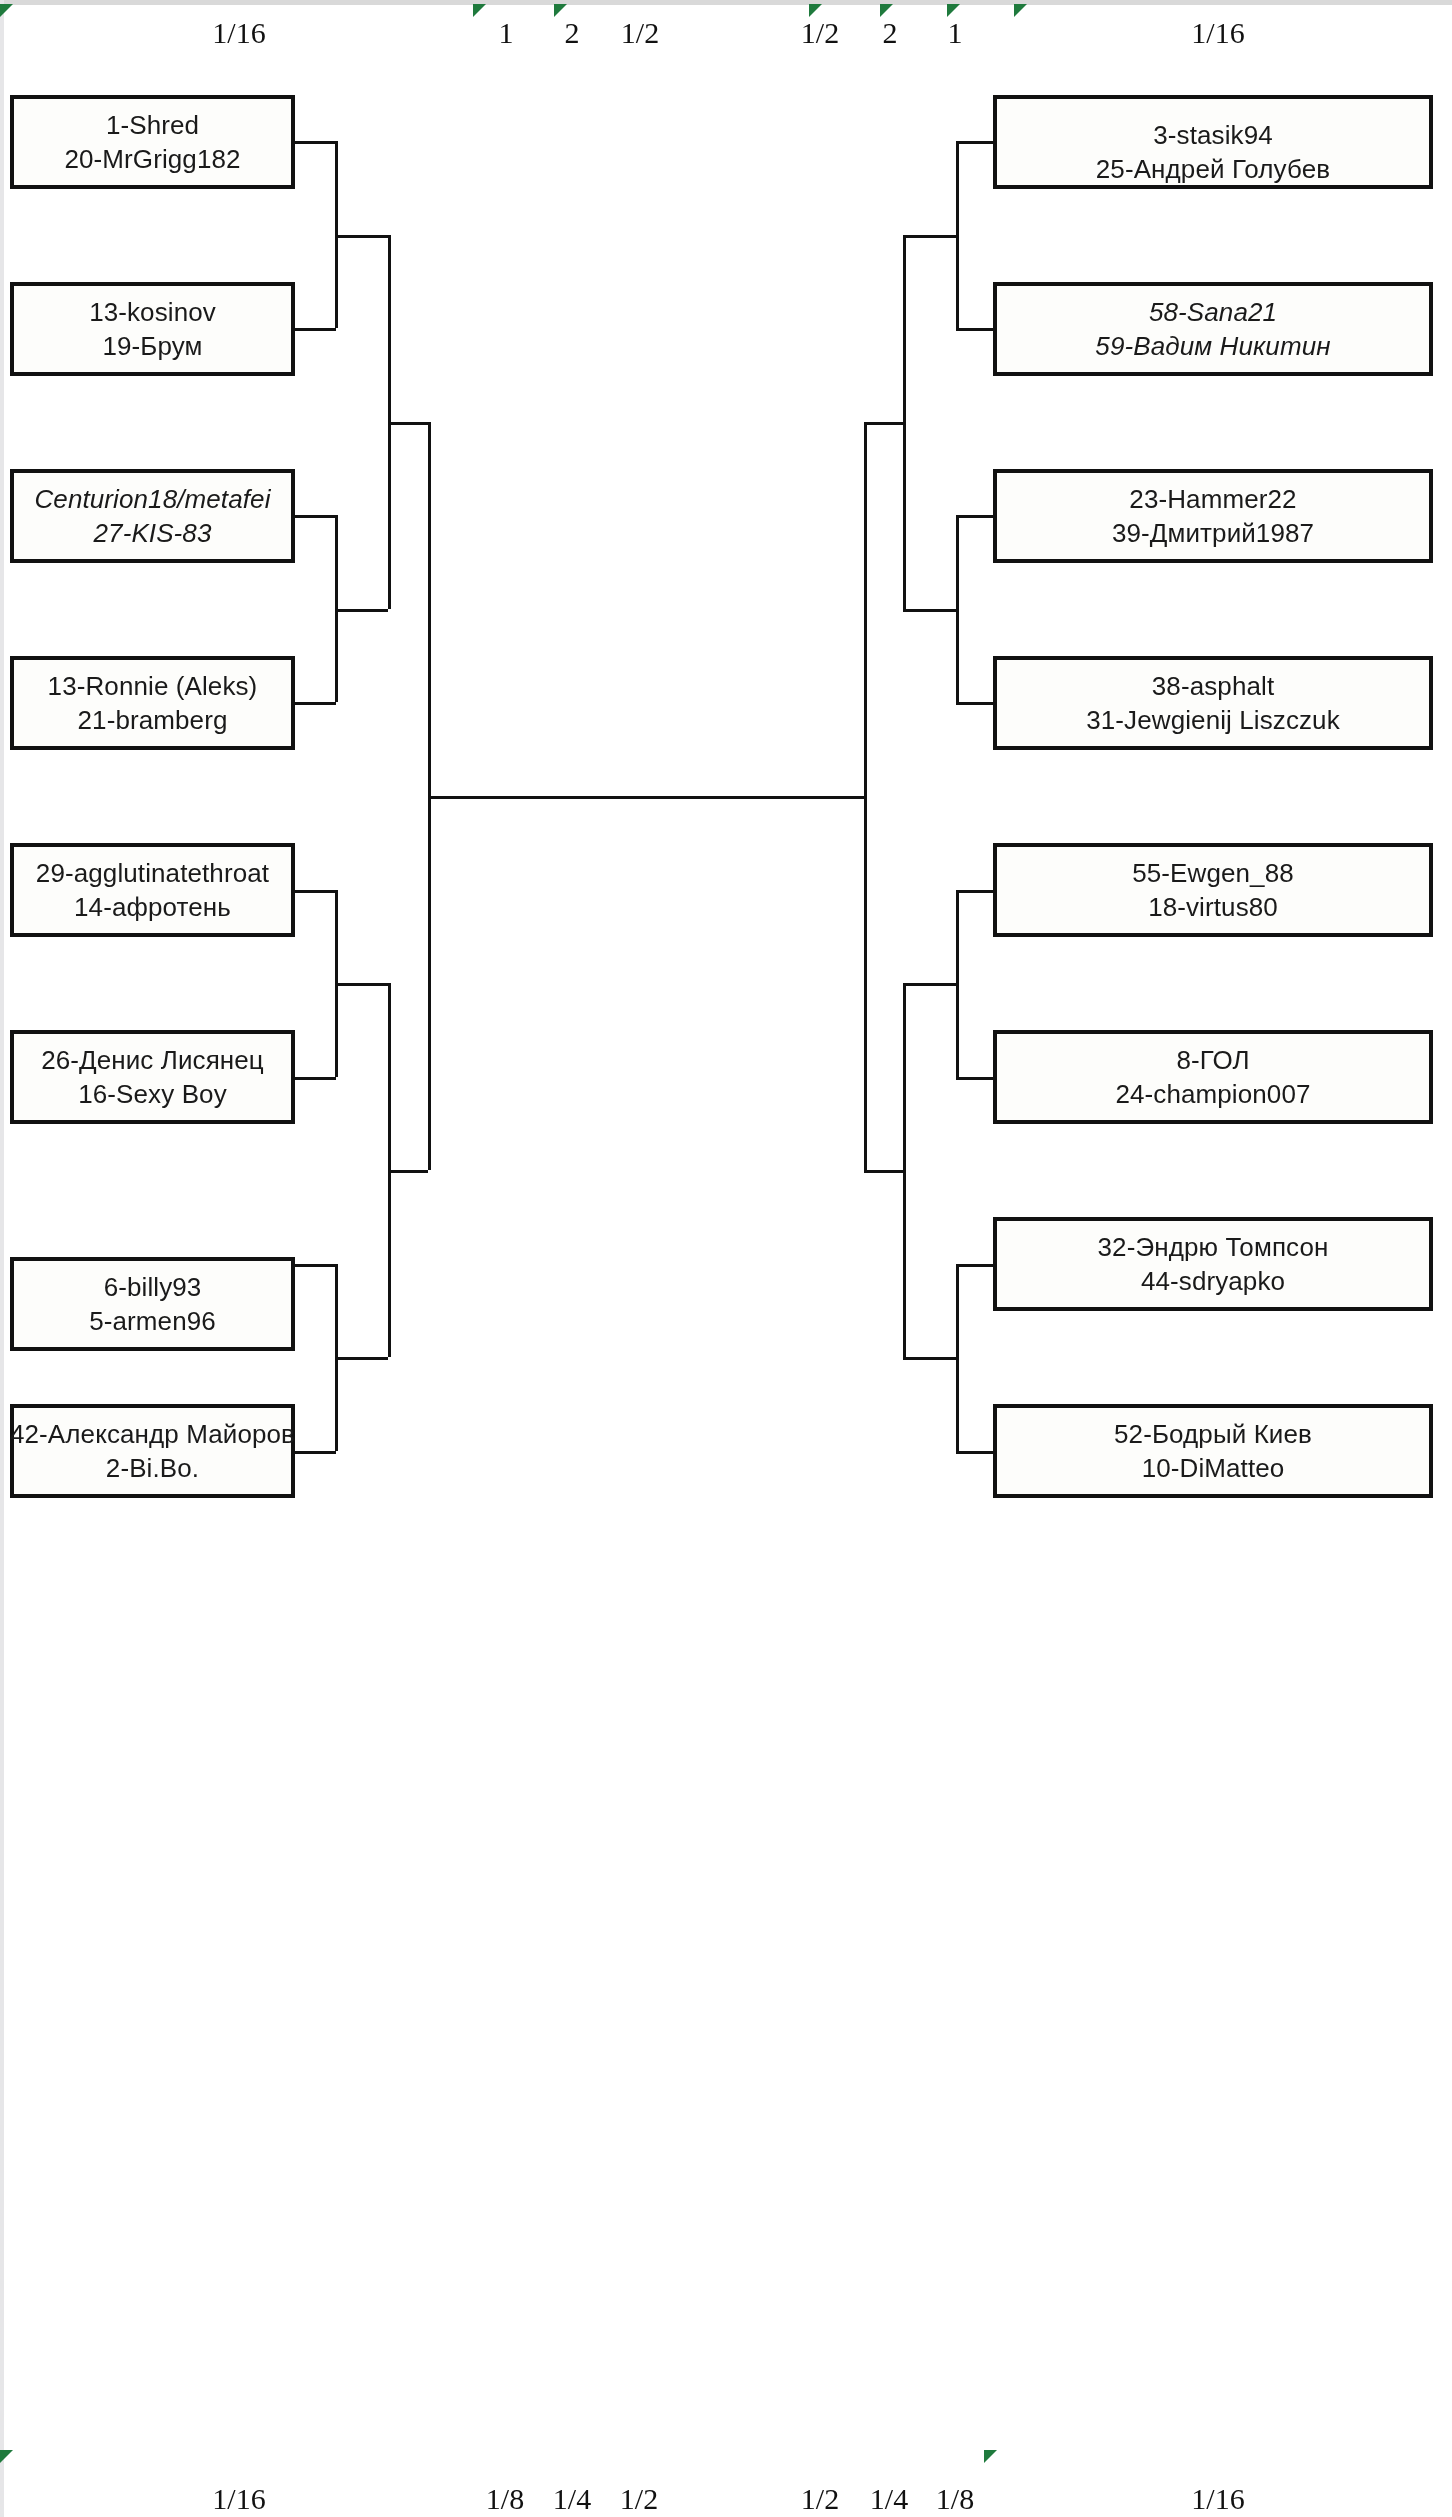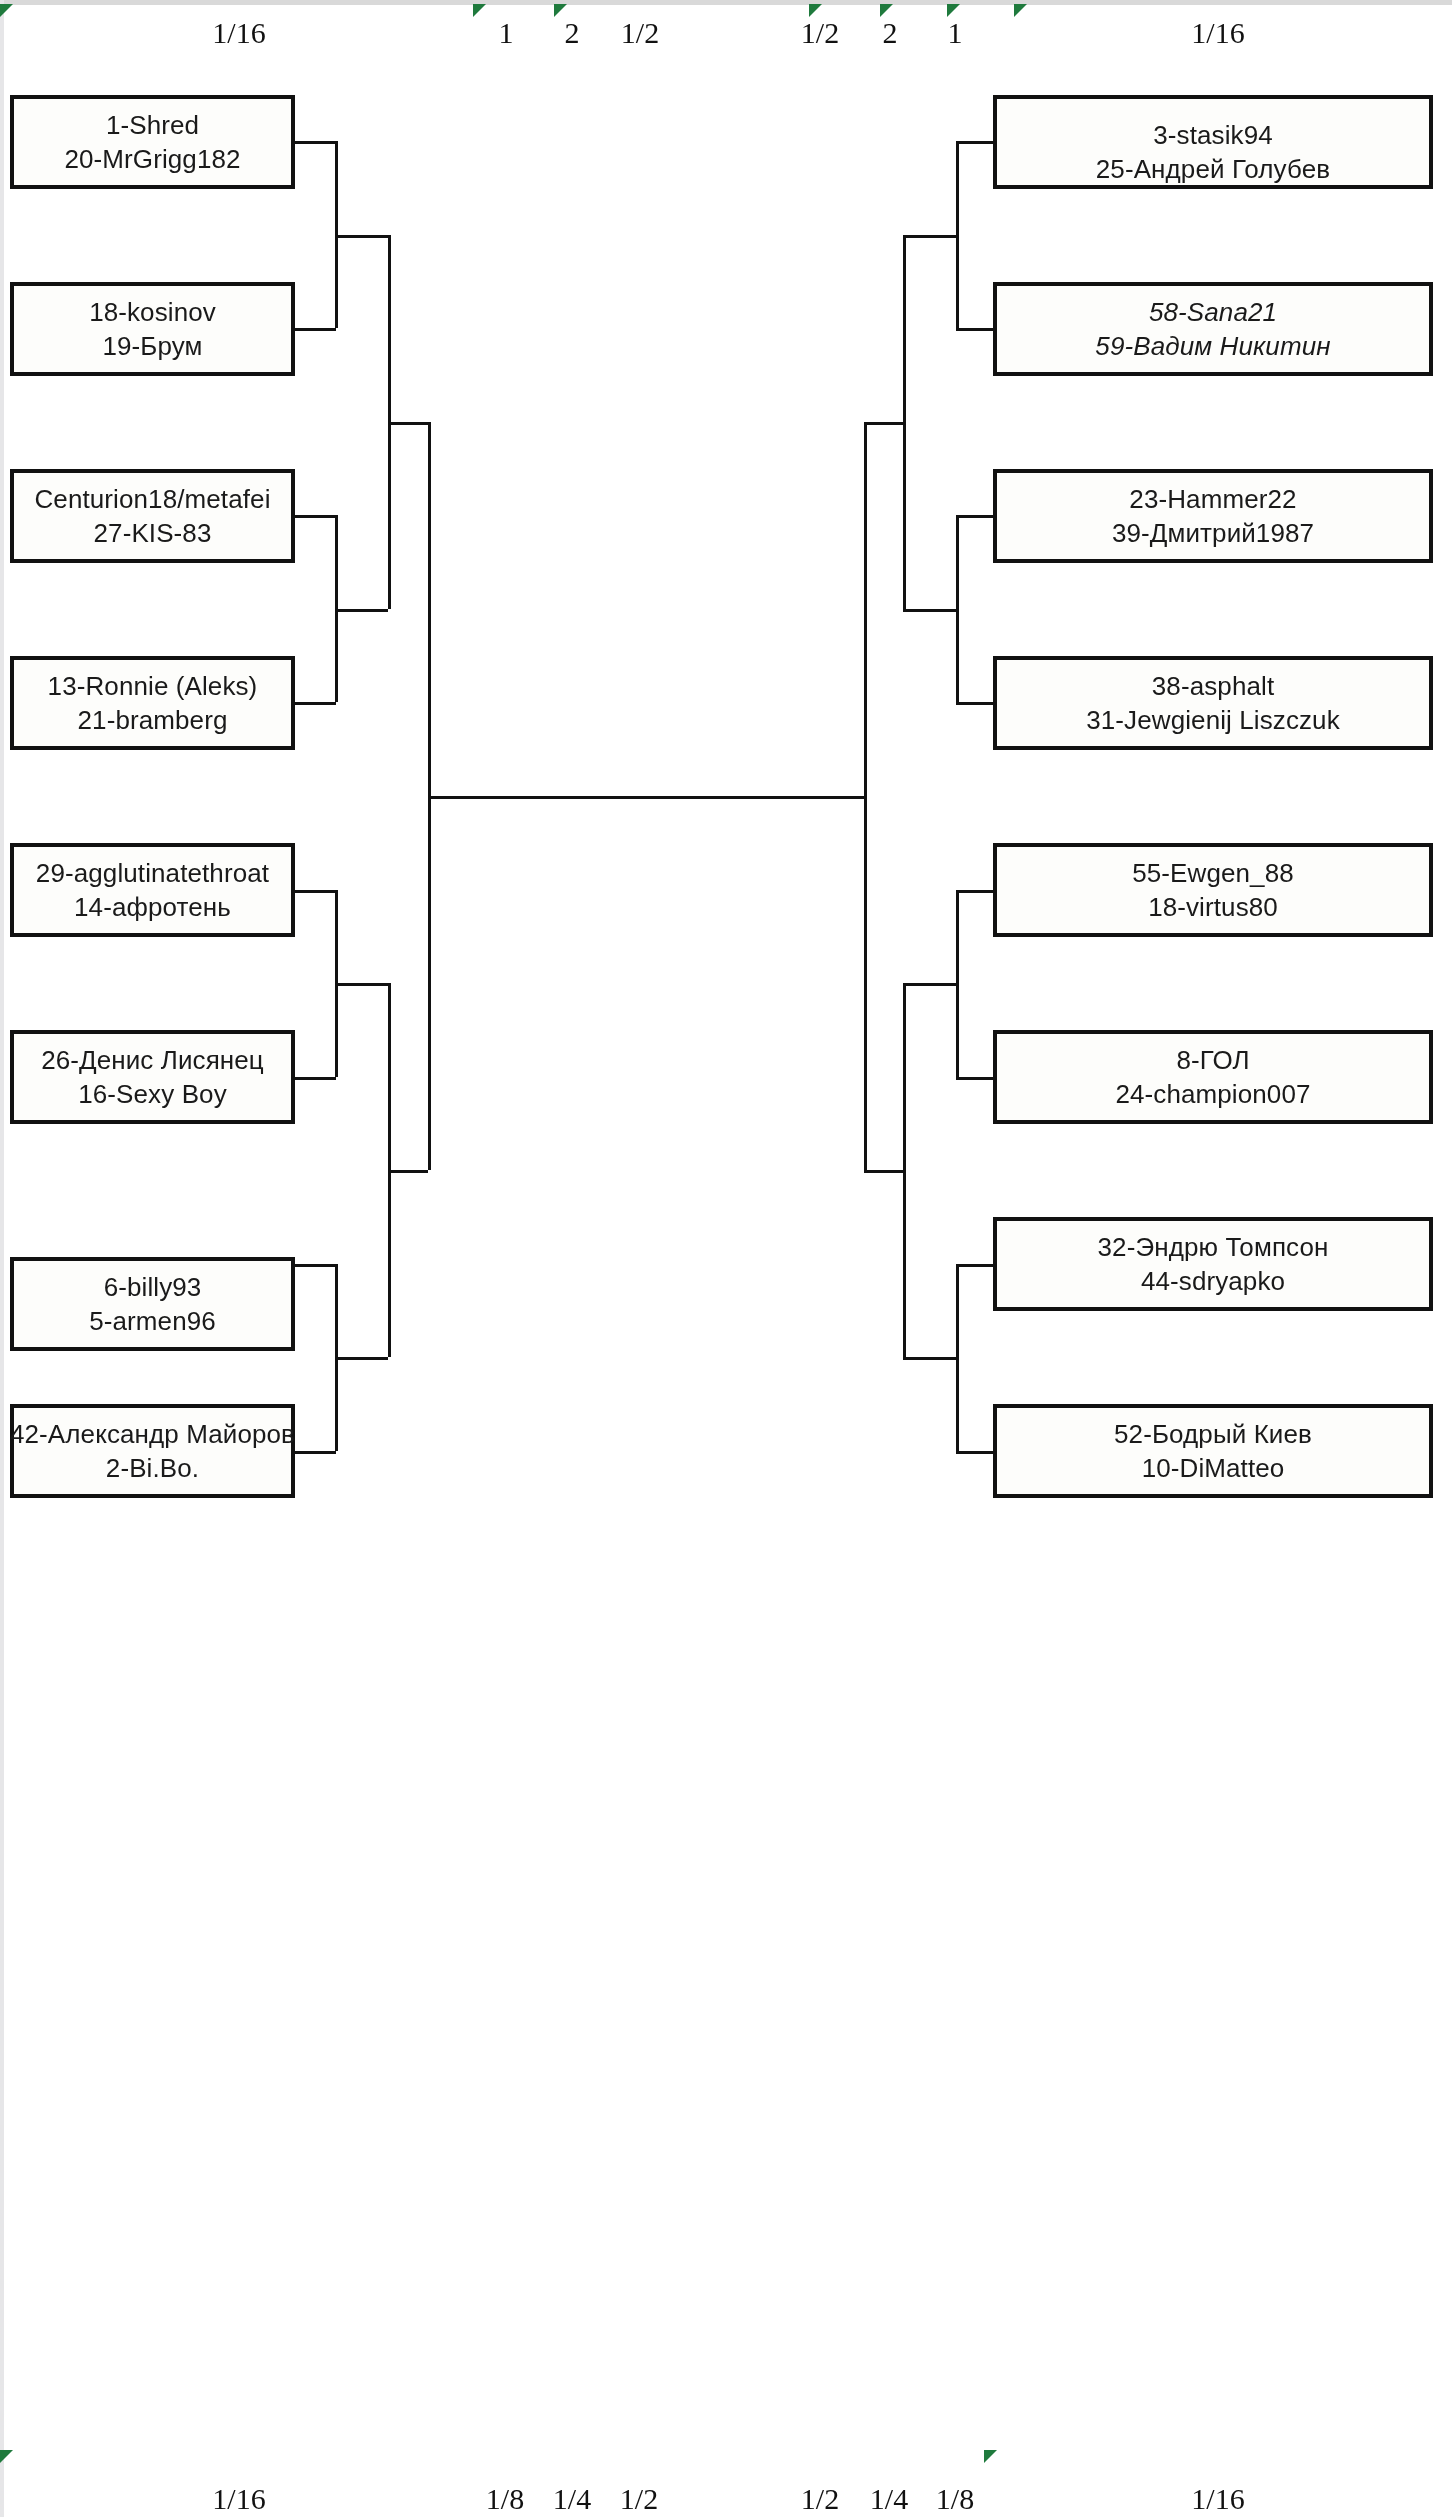--- a/index.html
+++ b/index.html
@@ -102,24 +102,24 @@
     <div class="round-label" style="left: 915px; top: 18px; width: 80px;">1</div>
     <div class="round-label" style="left: 1178px; top: 18px; width: 80px;">1/16</div>
   </div>
 
 <div id="left-box-layer">
     <div class="match-box" style="left: 10px; width: 285px; top: 95px; height: 94px;">
       <div class="player p1">1-Shred</div>
       <div class="player p2">20-MrGrigg182</div>
     </div>
     <div class="match-box" style="left: 10px; width: 285px; top: 282px; height: 94px;">
-      <div class="player p1">18-kosinov</div>
+      <div class="player p1">13-kosinov</div>
       <div class="player p2">19-Брум</div>
     </div>
-    <div class="match-box" style="left: 10px; width: 285px; top: 469px; height: 94px;">
+    <div class="match-box" style="left: 10px; width: 285px; top: 469px; height: 94px; font-style: italic;">
       <div class="player p1">Centurion18/metafei</div>
       <div class="player p2">27-KIS-83</div>
     </div>
     <div class="match-box" style="left: 10px; width: 285px; top: 656px; height: 94px;">
       <div class="player p1">13-Ronnie (Aleks)</div>
       <div class="player p2">21-bramberg</div>
     </div>
     <div class="match-box" style="left: 10px; width: 285px; top: 843px; height: 94px;">
       <div class="player p1">29-agglutinatethroat</div>
       <div class="player p2">14-афротень</div>

